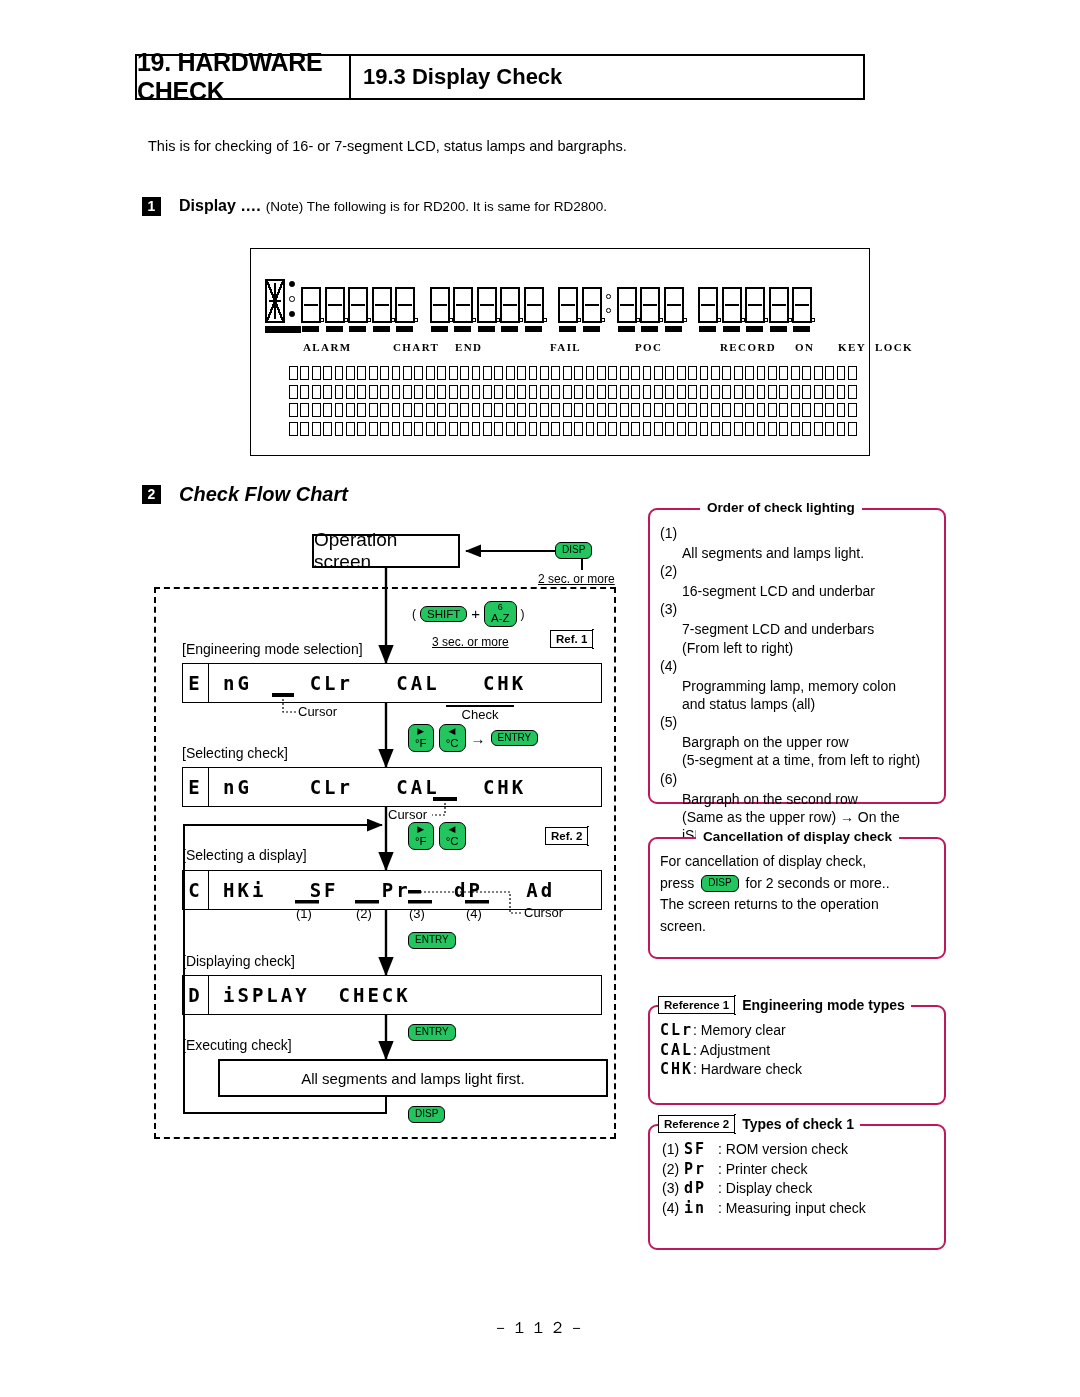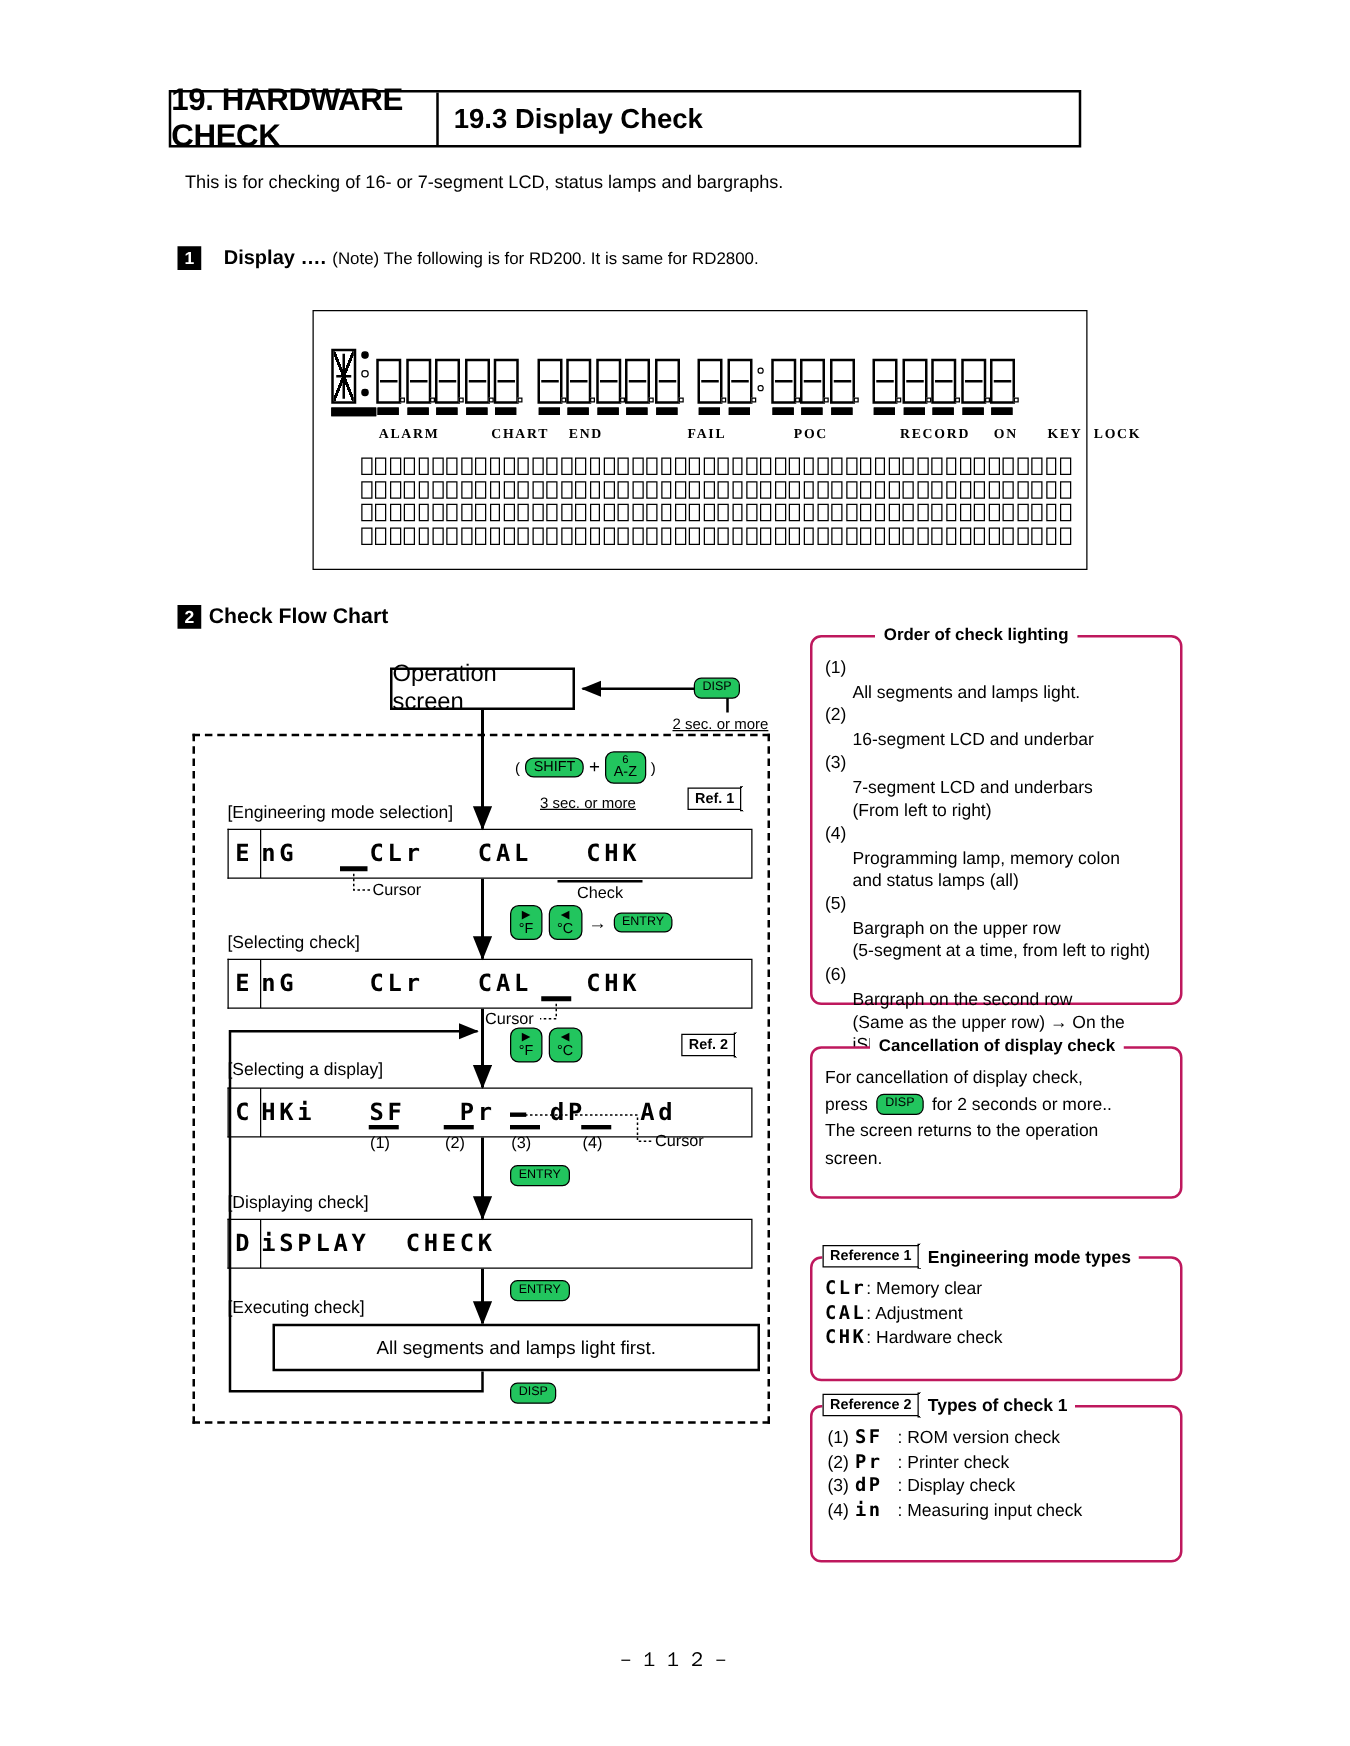--- a/index.html
+++ b/index.html
@@ -6,21 +6,21 @@
   html, body { margin:0; padding:0; }
   body {
     width:1080px; height:1397px; position:relative;
     background:#fff; color:#000;
     font-family:"Liberation Sans", sans-serif;
     -webkit-font-smoothing:none;
   }
 
   
   #header {
-    position:absolute; left:135px; top:72px; width:730px; height:46px;
+    position:absolute; left:135px; top:54px; width:730px; height:46px;
     border:2.5px solid #000; display:flex; align-items:stretch;
   }
   #header .h-left {
     width:214px; border-right:2.5px solid #000;
     display:flex; align-items:center; justify-content:center;
     font-weight:bold; font-size:25px; letter-spacing:-0.3px;
   }
   #header .h-right {
     flex:1; display:flex; align-items:center; padding-left:12px;
     font-weight:bold; font-size:22px;
@@ -32,21 +32,21 @@
   .sq-num {
     display:inline-block; width:19px; height:19px; background:#000; color:#fff;
     font-weight:bold; font-size:14px; text-align:center; line-height:19px;
     font-family:"Liberation Sans", sans-serif;
   }
   #sec1 { position:absolute; left:142px; top:197px; display:flex; align-items:baseline; gap:0; }
   #sec1 .s1-title { margin-left:18px; font-weight:bold; font-size:16px; }
   #sec1 .s1-note { margin-left:5px; font-size:13.5px; }
 
   #sec2 { position:absolute; left:142px; top:483px; display:flex; align-items:center; }
-  #sec2 .s2-title { margin-left:6px; font-weight:bold; font-size:17px; }
+  #sec2 .s2-title { margin-left:18px; font-weight:bold; font-size:20px;font-style:italic; }
 
   
   #lcd-panel {
     position:absolute; left:250px; top:248px; width:620px; height:208px;
     border:1.6px solid #000; background:#fff;
   }
   #lcd-inner { position:absolute; left:14px; top:22px; right:10px; }
 
   .seg-row { display:flex; align-items:flex-end; height:52px; }
   .char16 {
@@ -125,21 +125,21 @@
   .label-br { position:absolute; font-size:14px; white-space:nowrap; }
 
   
   .lcdline { position:absolute; display:flex; align-items:stretch; }
   .lcdline .lead {
     width:26px; border:1.6px solid #000; border-right:none;
     display:flex; align-items:center; justify-content:center;
   }
   .lcdline .body {
     border:1.6px solid #000; display:flex; align-items:center;
-    height:100%;text-align:center;
+    padding-left:14px; height:100%;text-align:center;
   }
   .segtxt {
     font-family:"DejaVu Sans Mono", monospace; font-size:19px; font-weight:bold;
     letter-spacing:3px; white-space:pre;
   }
 
   
   .key {
     display:inline-flex; flex-direction:column; align-items:center; justify-content:center;
     border:1.8px solid #000; border-radius:7px; background:#22c55e;

